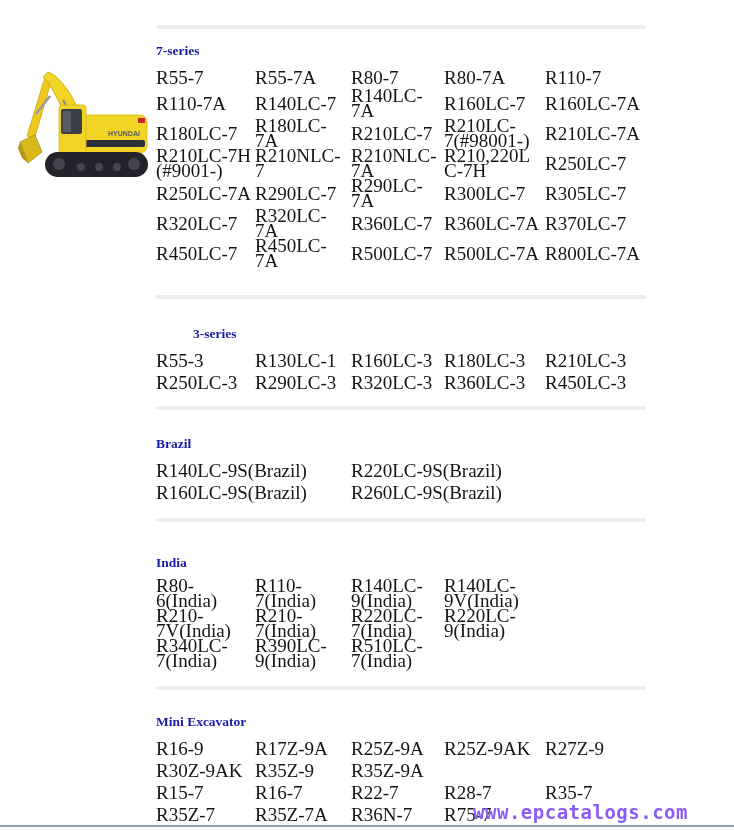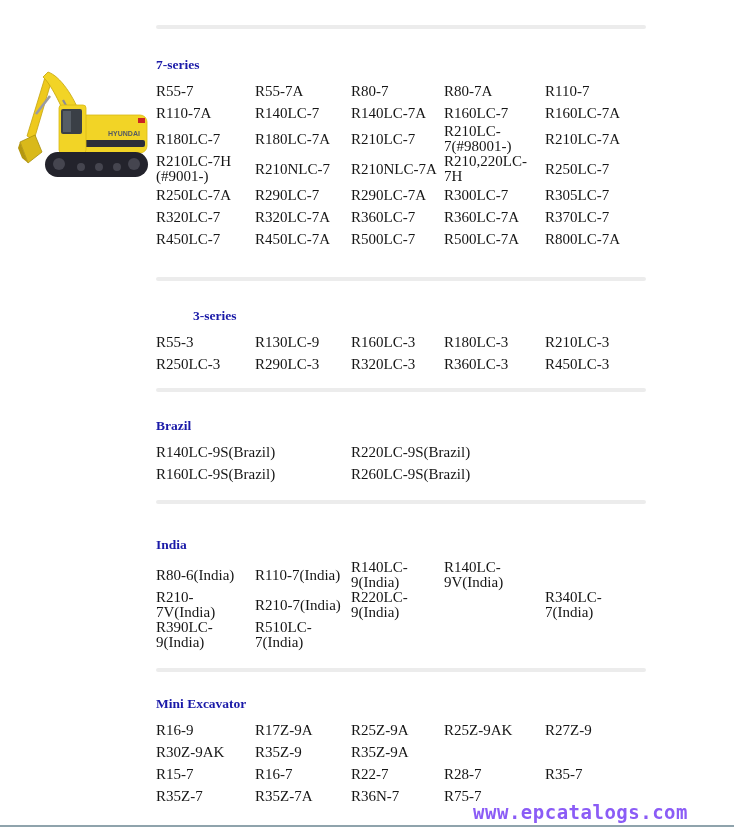--- a/index.html
+++ b/index.html
@@ -26,31 +26,31 @@
     font-weight:bold;
     font-size:13.5px;
     line-height:17px;
     color:#1a1aa8;
   }
   .grid {
     display:grid;
     grid-template-columns:99px 96px 93px 101px 101px;
     grid-auto-rows:minmax(22px,auto);
     align-items:center;
-    font-size:15px;
+    font-size:19px;
     color:#151515;
   }
   .grid.two-col { grid-template-columns:195px 295px; }
   .cell {
     line-height:15px;
     overflow-wrap:anywhere;
     padding-right:4px;
   }
   
-  #title-1 { margin-top:27px; }
+  #title-1 { margin-top:13px; }
   #title-2 { margin-top:26px;margin-left:37px; }
   #title-3 { margin-top:25px; }
   #title-4 { margin-top:32px; }
   #title-5 { margin-top:23px; }
   #grid-1, #grid-2, #grid-3, #grid-4, #grid-5a { margin-top:7px; }
   #grid-5b { }
   #divider-2 { margin-top:27px; }
   #divider-3 { margin-top:13px; }
   #divider-4 { margin-top:15px; }
   #divider-5 { margin-top:18px; }
@@ -153,21 +153,21 @@
         <div class="cell">R500LC-7</div>
         <div class="cell">R500LC-7A</div>
         <div class="cell">R800LC-7A</div>
       </div>
 
     <div class="divider" id="divider-2"></div>
 
     <div class="section-title" id="title-2">3-series</div>
     <div class="grid" id="grid-2">
         <div class="cell">R55-3</div>
-        <div class="cell">R130LC-9</div>
+        <div class="cell">R130LC-1</div>
         <div class="cell">R160LC-3</div>
         <div class="cell">R180LC-3</div>
         <div class="cell">R210LC-3</div>
         <div class="cell">R250LC-3</div>
         <div class="cell">R290LC-3</div>
         <div class="cell">R320LC-3</div>
         <div class="cell">R360LC-3</div>
         <div class="cell">R450LC-3</div>
       </div>
 
@@ -185,20 +185,21 @@
 
     <div class="section-title" id="title-4">India</div>
     <div class="grid" id="grid-4">
         <div class="cell">R80-6(India)</div>
         <div class="cell">R110-7(India)</div>
         <div class="cell">R140LC-9(India)</div>
         <div class="cell">R140LC-9V(India)</div>
         <div class="cell"></div>
         <div class="cell">R210-7V(India)</div>
         <div class="cell">R210-7(India)</div>
+        <div class="cell">R220LC-7(India)</div>
         <div class="cell">R220LC-9(India)</div>
         <div class="cell"></div>
         <div class="cell">R340LC-7(India)</div>
         <div class="cell">R390LC-9(India)</div>
         <div class="cell">R510LC-7(India)</div>
         <div class="cell"></div>
         <div class="cell"></div>
       </div>
 
     <div class="divider" id="divider-5"></div>

